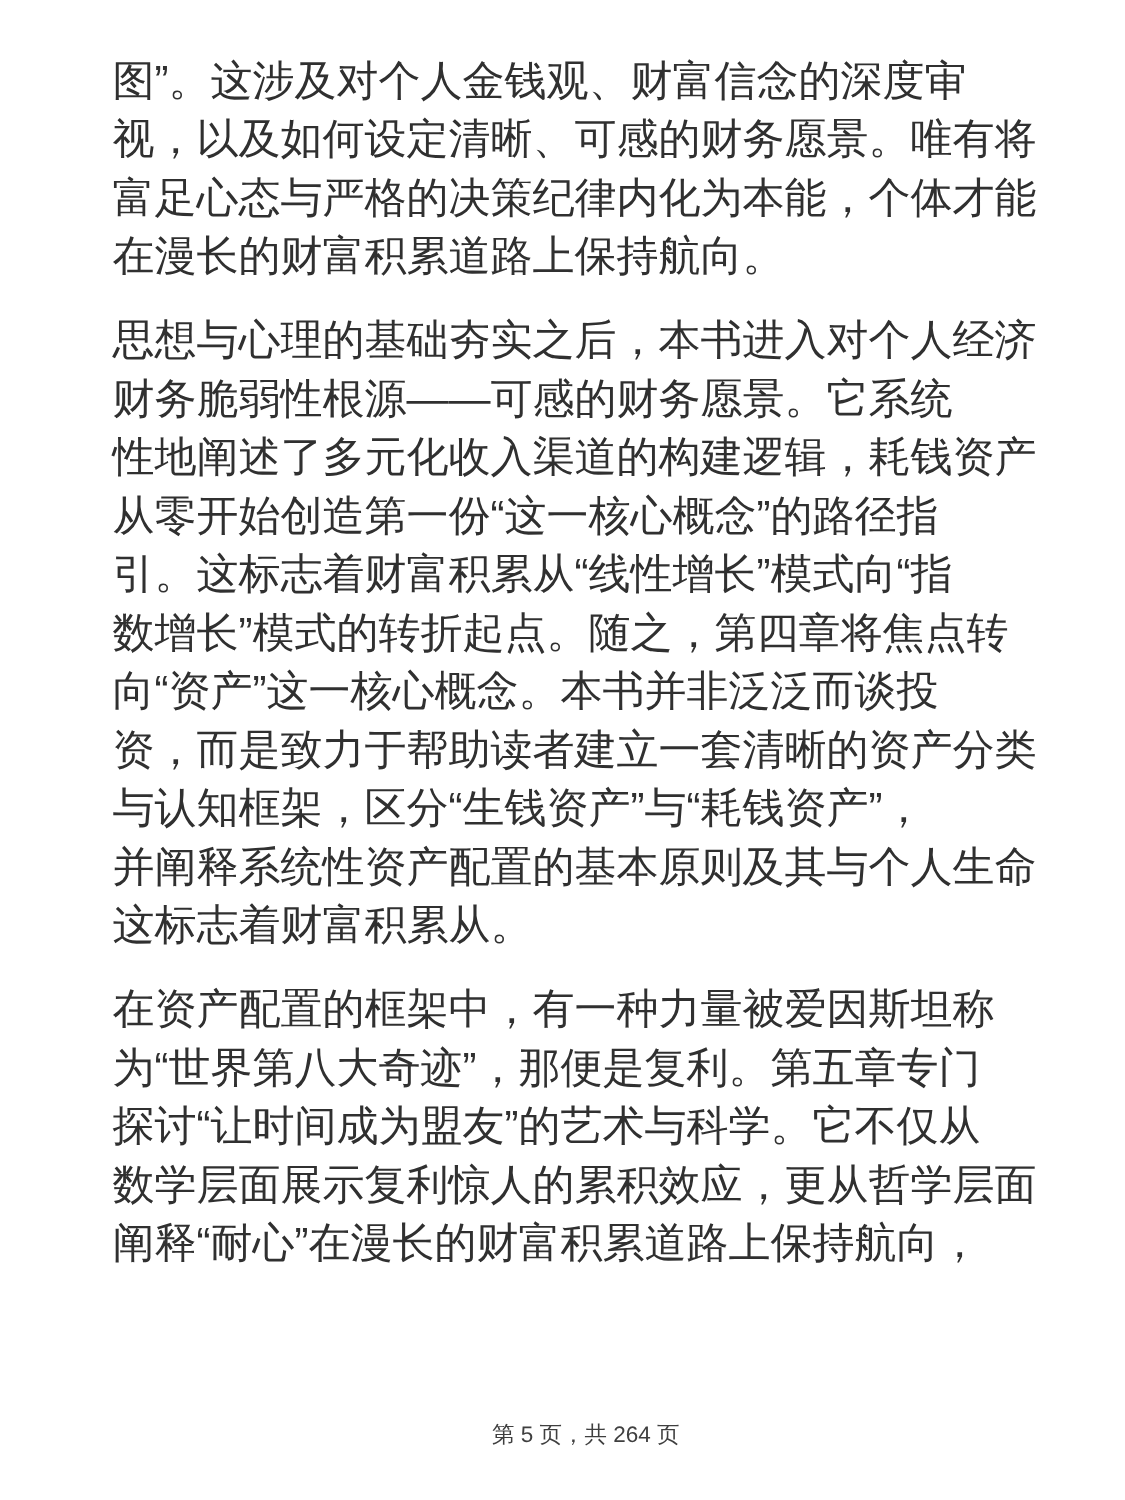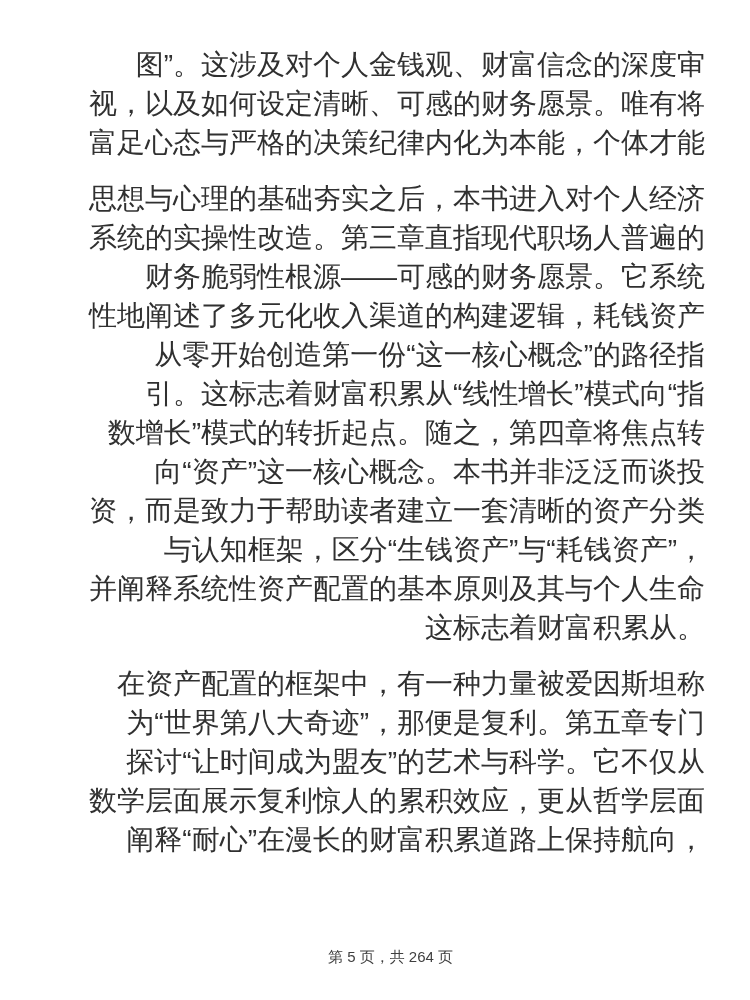--- a/index.html
+++ b/index.html
@@ -14,28 +14,27 @@
     overflow: hidden;
     font-family: "Liberation Sans", "DejaVu Sans", sans-serif;
   }
   .page {
     position: absolute;
     inset: 0;
     background: #ffffff;
   }
   .content {
     position: absolute;
-    top: 45px;
+    top: 34px;
     left: 75px;
     width: 630px;
     font-size: 28px;
     line-height: 39px;
     color: #303030;
     letter-spacing: 0px;
-    text-align: right;
   }
   .paragraph {
     margin: 0 0 17px 0;
   }
   .line {
     white-space: nowrap;
     height: 39px;
   }
   .footer {
     position: absolute;
@@ -50,24 +49,24 @@
 </style>
 </head>
 <body>
 
 <div class="page" style="background: rgb(255, 255, 255);">
   <div class="content" id="doc-body" style="color: rgb(48, 48, 48);">
       <div class="paragraph">
         <div class="line">图”。这涉及对个人金钱观、财富信念的深度审</div>
         <div class="line">视，以及如何设定清晰、可感的财务愿景。唯有将</div>
         <div class="line">富足心态与严格的决策纪律内化为本能，个体才能</div>
+        <div class="line">在漫长的财富积累道路上保持航向。</div>
       </div>
       <div class="paragraph">
         <div class="line">思想与心理的基础夯实之后，本书进入对个人经济</div>
-        <div class="line">系统的实操性改造。第三章直指现代职场人普遍的</div>
         <div class="line">财务脆弱性根源——可感的财务愿景。它系统</div>
         <div class="line">性地阐述了多元化收入渠道的构建逻辑，耗钱资产</div>
         <div class="line">从零开始创造第一份“这一核心概念”的路径指</div>
         <div class="line">引。这标志着财富积累从“线性增长”模式向“指</div>
         <div class="line">数增长”模式的转折起点。随之，第四章将焦点转</div>
         <div class="line">向“资产”这一核心概念。本书并非泛泛而谈投</div>
         <div class="line">资，而是致力于帮助读者建立一套清晰的资产分类</div>
         <div class="line">与认知框架，区分“生钱资产”与“耗钱资产”，</div>
         <div class="line">并阐释系统性资产配置的基本原则及其与个人生命</div>
         <div class="line">这标志着财富积累从。</div>

